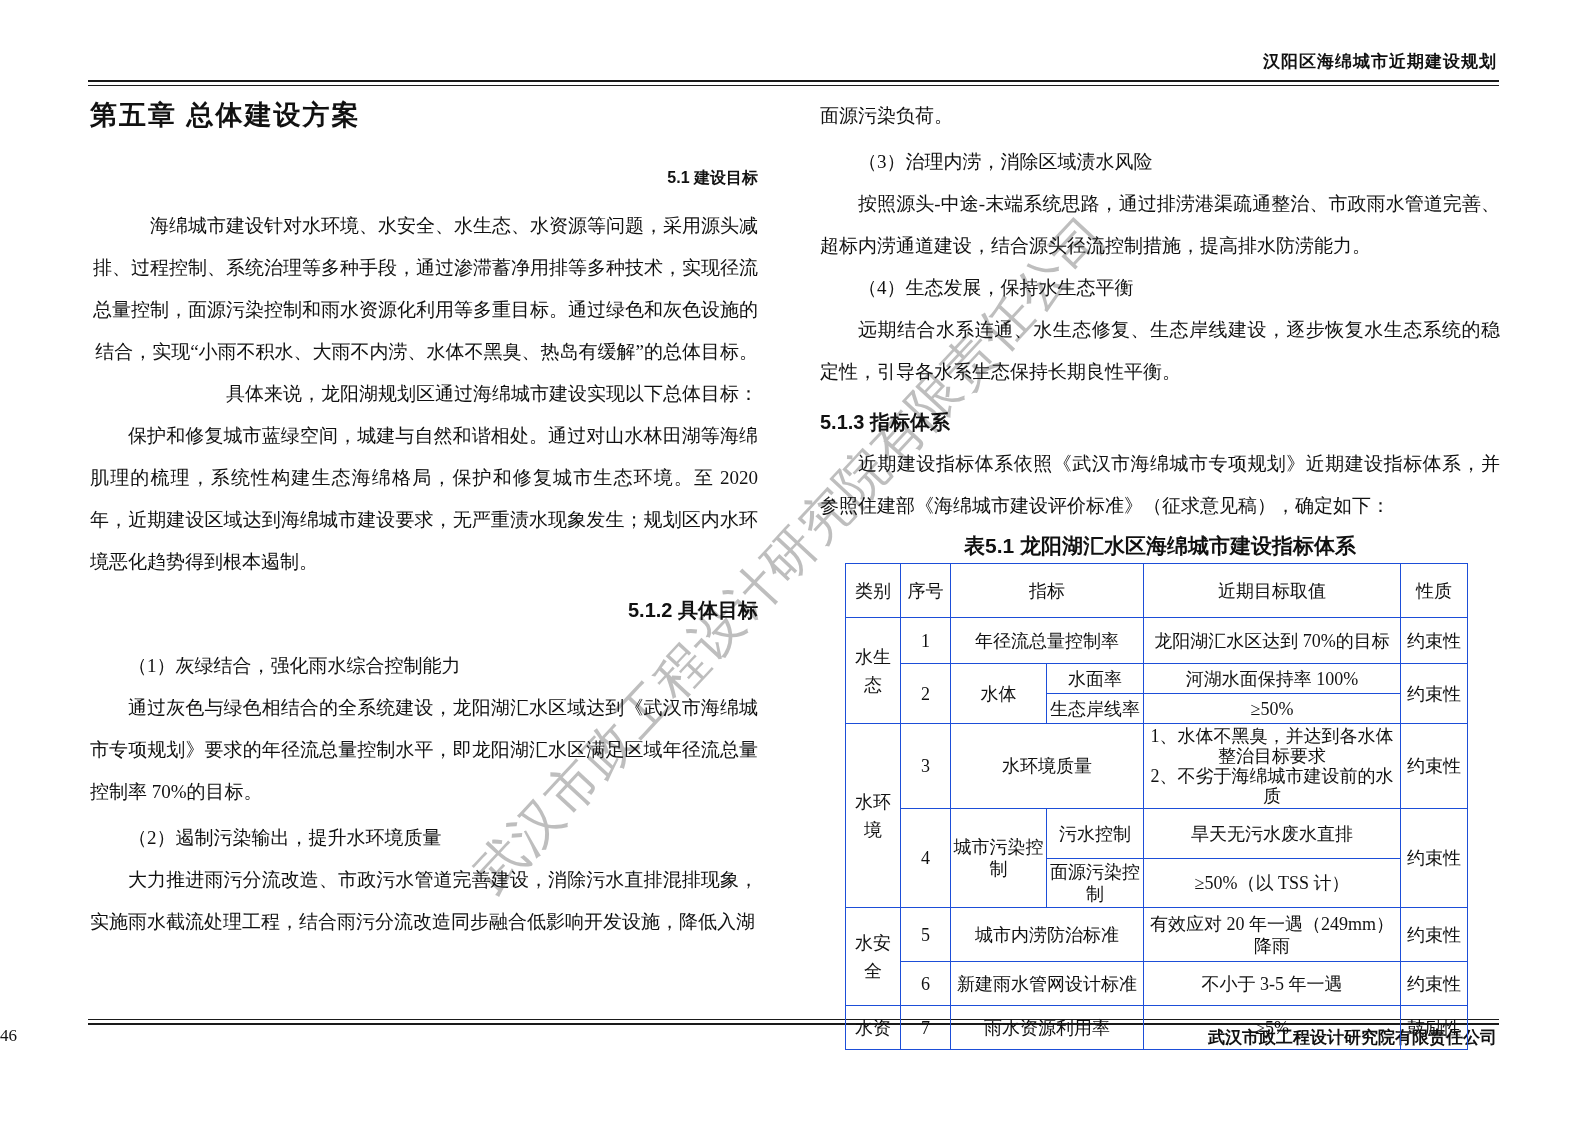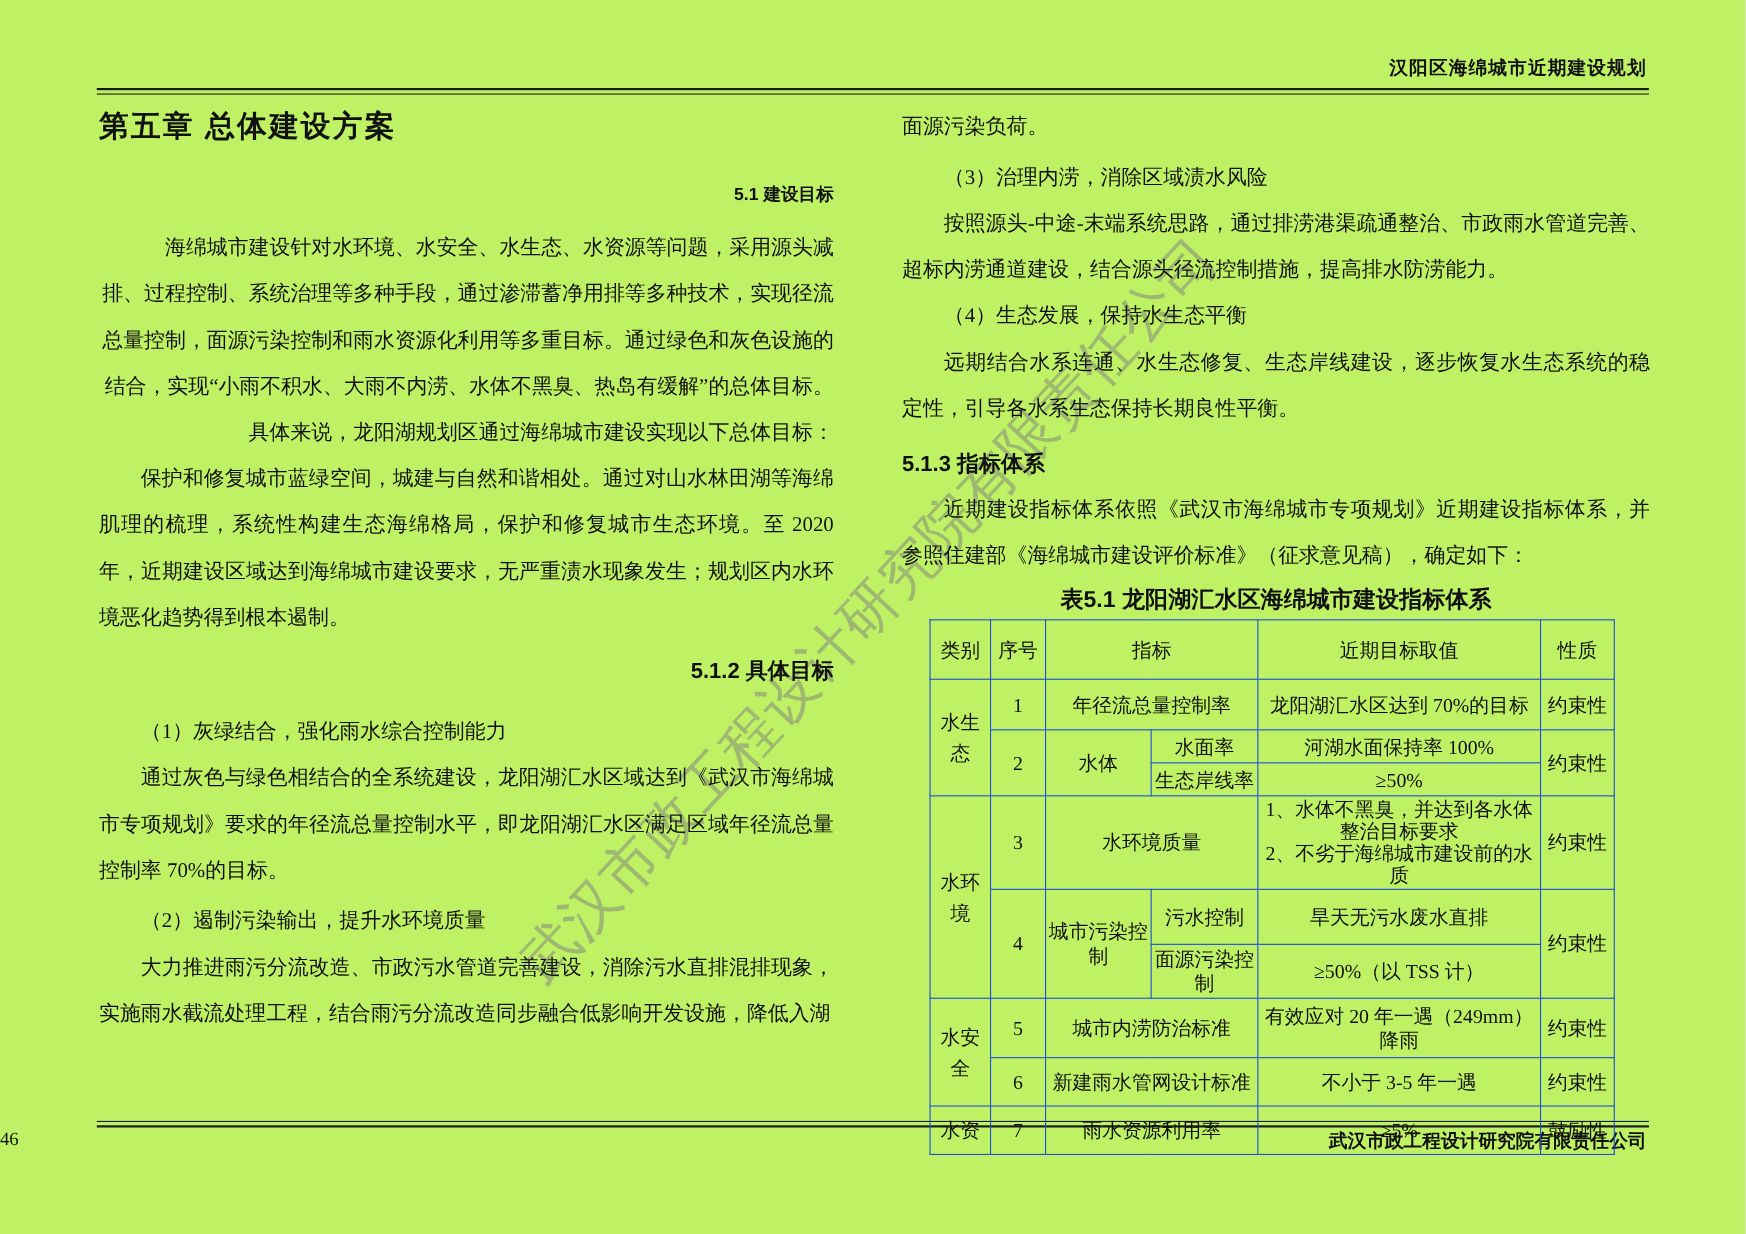--- a/index.html
+++ b/index.html
@@ -1,21 +1,21 @@
 <!DOCTYPE html>
 <html><head>
 <meta charset="utf-8">
 <style>
   html,body { margin:0; padding:0; background:#e8e8e8; }
   .page {
     position: relative;
     width: 1587px;
     height: 1122px;
     margin: 0 auto;
-    background: #bef264;
+    background: #ffffff;
     overflow: hidden;
     font-family: "Liberation Serif", "DejaVu Serif", serif;
     color: #111;
   }
   
   .header-title {
     position: absolute;
     top: 50px; right: 90px;
     font-family: "Liberation Sans", "DejaVu Sans", sans-serif;
     font-weight: bold;

